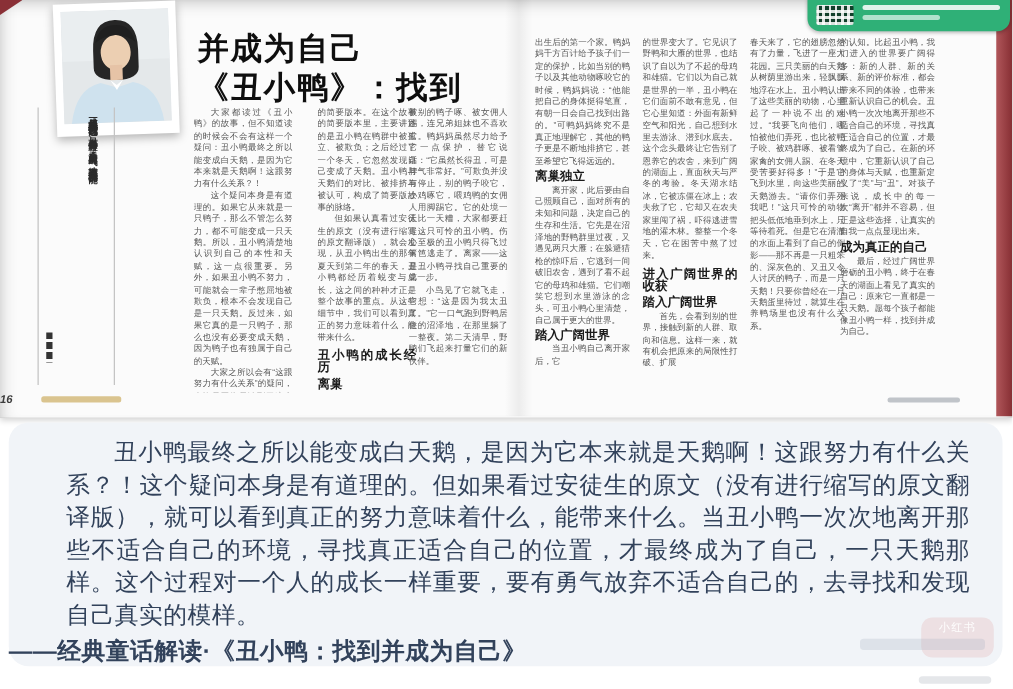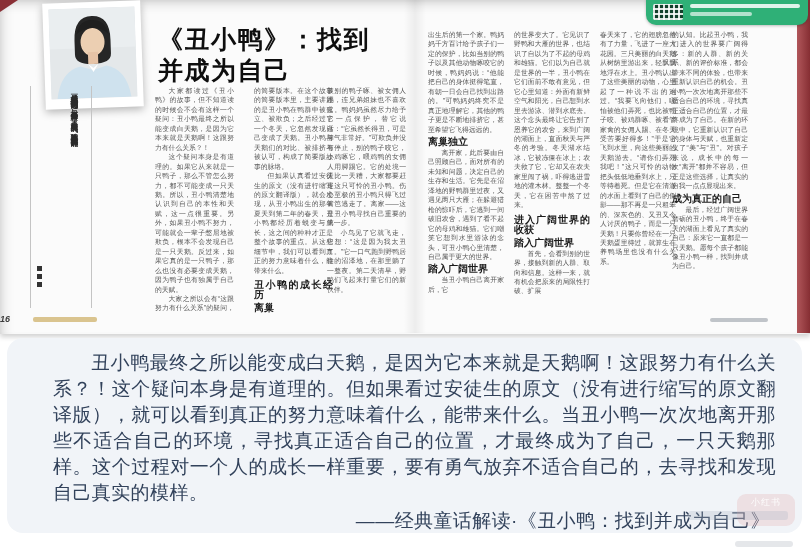--- a/index.html
+++ b/index.html
@@ -71,22 +71,22 @@
   .footer-gold { position:absolute; left:33px; top:317px; width:64px; height:5px;
     background:#c9a856; opacity:.65; filter:blur(.5px); border-radius:2px; }
   .footer-gray { position:absolute; left:710px; top:318px; width:58px; height:4px;
     background:#9aa0a8; opacity:.6; filter:blur(.5px); border-radius:2px; }
 
   
   .card { position:absolute; left:7px; top:338px; width:795px; height:195px;
     background:#f1f4f8; border-radius:16px; }
   .card .quote { margin:12px 26px 0 46px; font-size:19px; line-height:26px;
     color:#32425b; text-align:justify; text-indent:2em; font-weight:500; letter-spacing:.4px; }
-  .card .attrib { margin:2px 32px 0 0; text-align:right; font-size:19px;
-    color:#32425b; font-weight:400; letter-spacing:.4px; }
+  .card .attrib { margin:2px 32px 0 0; text-align:left; font-size:19px;
+    color:#32425b; font-weight:700; letter-spacing:.4px; }
 
   
   .wm-pill { position:absolute; left:737px; top:494px; width:58px; height:32px;
     border-radius:9px; background:rgba(226,164,164,.25); color:rgba(255,255,255,.92);
     font-size:9px; line-height:16px; text-align:center; letter-spacing:1px; }
   .wm-num { position:absolute; left:688px; top:511px; width:100px; height:9px;
     background:rgba(168,178,195,.28); border-radius:3px; filter:blur(.6px); }
   .wm-corner { position:absolute; left:735px; top:541px; width:58px; height:6px;
     background:rgba(170,176,186,.30); border-radius:3px; filter:blur(.6px); }
 </style>
@@ -116,22 +116,22 @@
           <ellipse cx="43" cy="34" rx="12" ry="14" fill="#eccfb2"></ellipse>
           <path d="M27 26 Q30 12 43 12 Q56 12 59 26 Q52 20 43 20 Q34 20 27 26 Z" fill="#1f1f1f"></path>
           <rect x="38" y="44" width="10" height="12" fill="#e6c3a6"></rect>
           <path d="M6 90 Q10 62 30 58 L43 62 L56 58 Q76 62 80 90 Z" fill="#cfe2ee"></path>
           <path d="M38 56 L43 64 L48 56 L43 60 Z" fill="#ffffff"></path>
         </svg>
       </div>
     </div>
 
     <div class="title">
+      <div>并成为自己</div>
       <div>《丑小鸭》：找到</div>
-      <div>并成为自己</div>
     </div>
 
     <div class="pullquote">成长就是一个发现和寻找自我的过程，只有具备面对苦难、勇敢应对的勇气，才有发现自己真实模样的可能。</div>
     <div class="pq-attrib"></div>
 
     <div class="col colL" id="colL0">
         <p>大家都读过《丑小鸭》的故事，但不知道读的时候会不会有这样一个疑问：丑小鸭最终之所以能变成白天鹅，是因为它本来就是天鹅啊！这跟努力有什么关系？！</p>
         <p>这个疑问本身是有道理的。如果它从来就是一只鸭子，那么不管怎么努力，都不可能变成一只天鹅。所以，丑小鸭清楚地认识到自己的本性和天赋，这一点很重要。另外，如果丑小鸭不努力，可能就会一辈子憋屈地被欺负，根本不会发现自己是一只天鹅。反过来，如果它真的是一只鸭子，那么也没有必要变成天鹅，因为鸭子也有独属于自己的天赋。</p>
         <p>大家之所以会有“这跟努力有什么关系”的疑问，也许是因为只读到了这个故事</p>
       </div>

